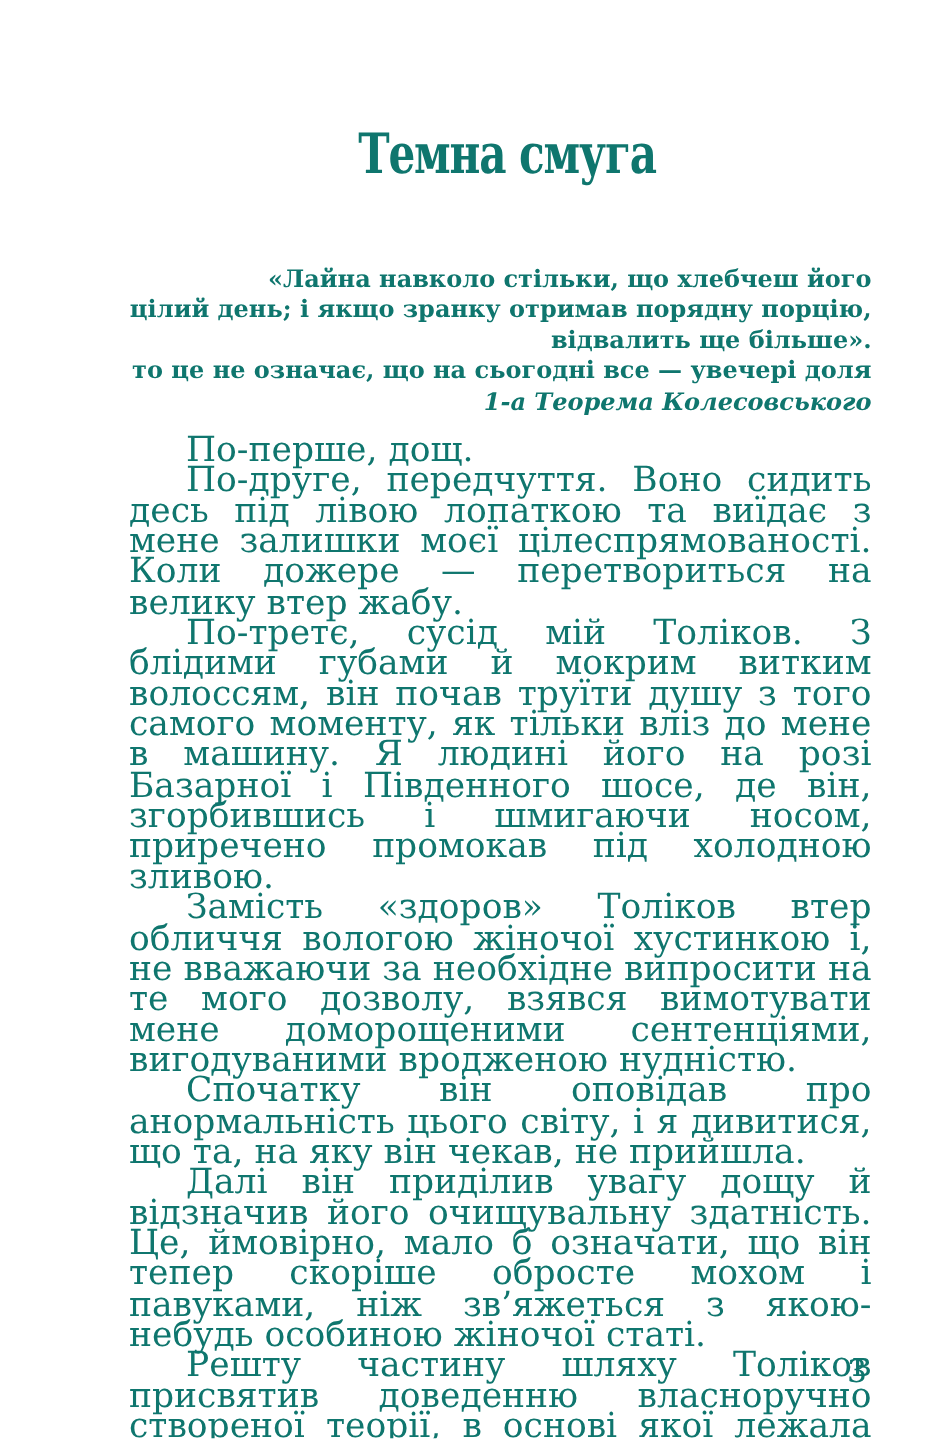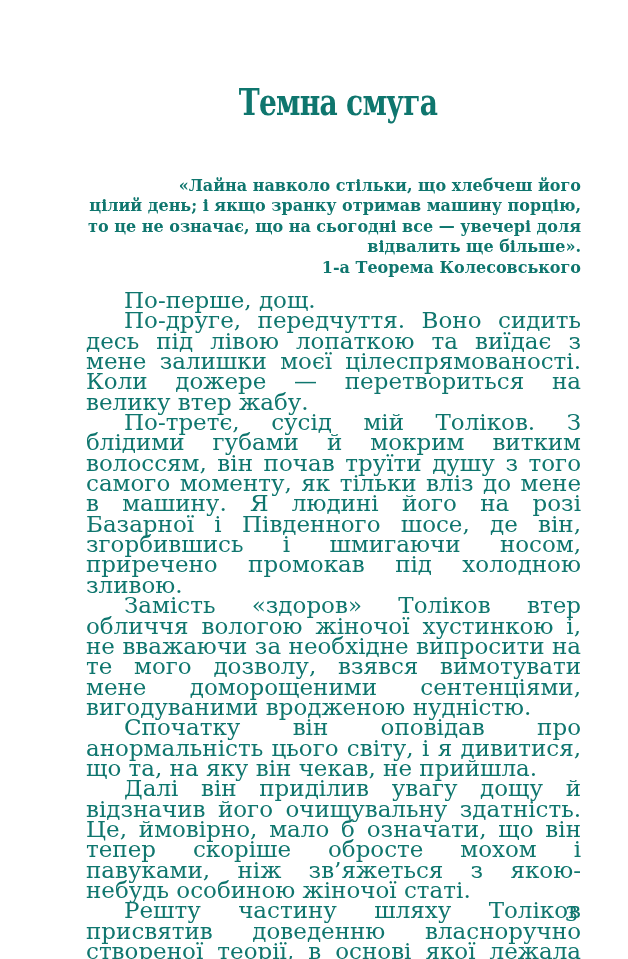--- a/index.html
+++ b/index.html
@@ -35,20 +35,21 @@
     position: absolute;
     top: 176px;
     right: 71px;
     text-align: right;
     font-weight: bold;
     font-size: 16px;
     line-height: 20.4px;
     white-space: nowrap;
   }
   .epigraph .epi-attribution {
+    font-style: italic;
   }
   .body-text {
     position: absolute;
     top: 290px;
     left: 62px;
     width: 495px;
     font-size: 23px;
     line-height: 20.35px;
     text-align: justify;
   }
@@ -67,23 +68,23 @@
 </style>
 </head>
 <body>
 
 <div class="page">
 
   <h1 class="chapter-title">Темна смуга</h1>
 
   <div class="epigraph">
     <div class="epi-line">«Лайна навколо стільки, що хлебчеш його</div>
-    <div class="epi-line">цілий день; і якщо зранку отримав машину порцію,</div>
+    <div class="epi-line">цілий день; і якщо зранку отримав порядну порцію,</div>
+    <div class="epi-line">відвалить ще більше».</div>
     <div class="epi-line">то це не означає, що на сьогодні все — увечері доля</div>
-    <div class="epi-line">відвалить ще більше».</div>
     <div class="epi-attribution">1-а Теорема Колесовського</div>
   </div>
 
   <div class="body-text">
     <p>По-перше, дощ.</p>
     <p>По-друге, передчуття. Воно сидить десь під лівою лопаткою та виїдає з мене залишки моєї цілеспрямо­ваності. Коли дожере — перетвориться на велику втер жабу.</p>
     <p>По-третє, сусід мій Толіков. З блідими губами й мокрим витким волоссям, він почав труїти душу з того самого моменту, як тільки вліз до мене в машину. Я людині його на розі Базарної і Південного шосе, де він, згорбившись і шмигаючи носом, приречено промокав під холодною зливою.</p>
     <p>Замість «здоров» Толіков втер обличчя вологою жіночої хустинкою і, не вважаючи за необхідне випросити на те мого дозволу, взявся вимотувати мене доморощеними сентенціями, вигодуваними вродже­ною нудністю.</p>
     <p>Спочатку він оповідав про анормальність цього світу, і я дивитися, що та, на яку він чекав, не прийшла.</p>
     <p>Далі він приділив увагу дощу й відзначив його очищувальну здатність. Це, ймовірно, мало б означати, що він тепер скоріше обросте мохом і павуками, ніж зв’яжеться з якою-небудь особиною жіночої статі.</p>

